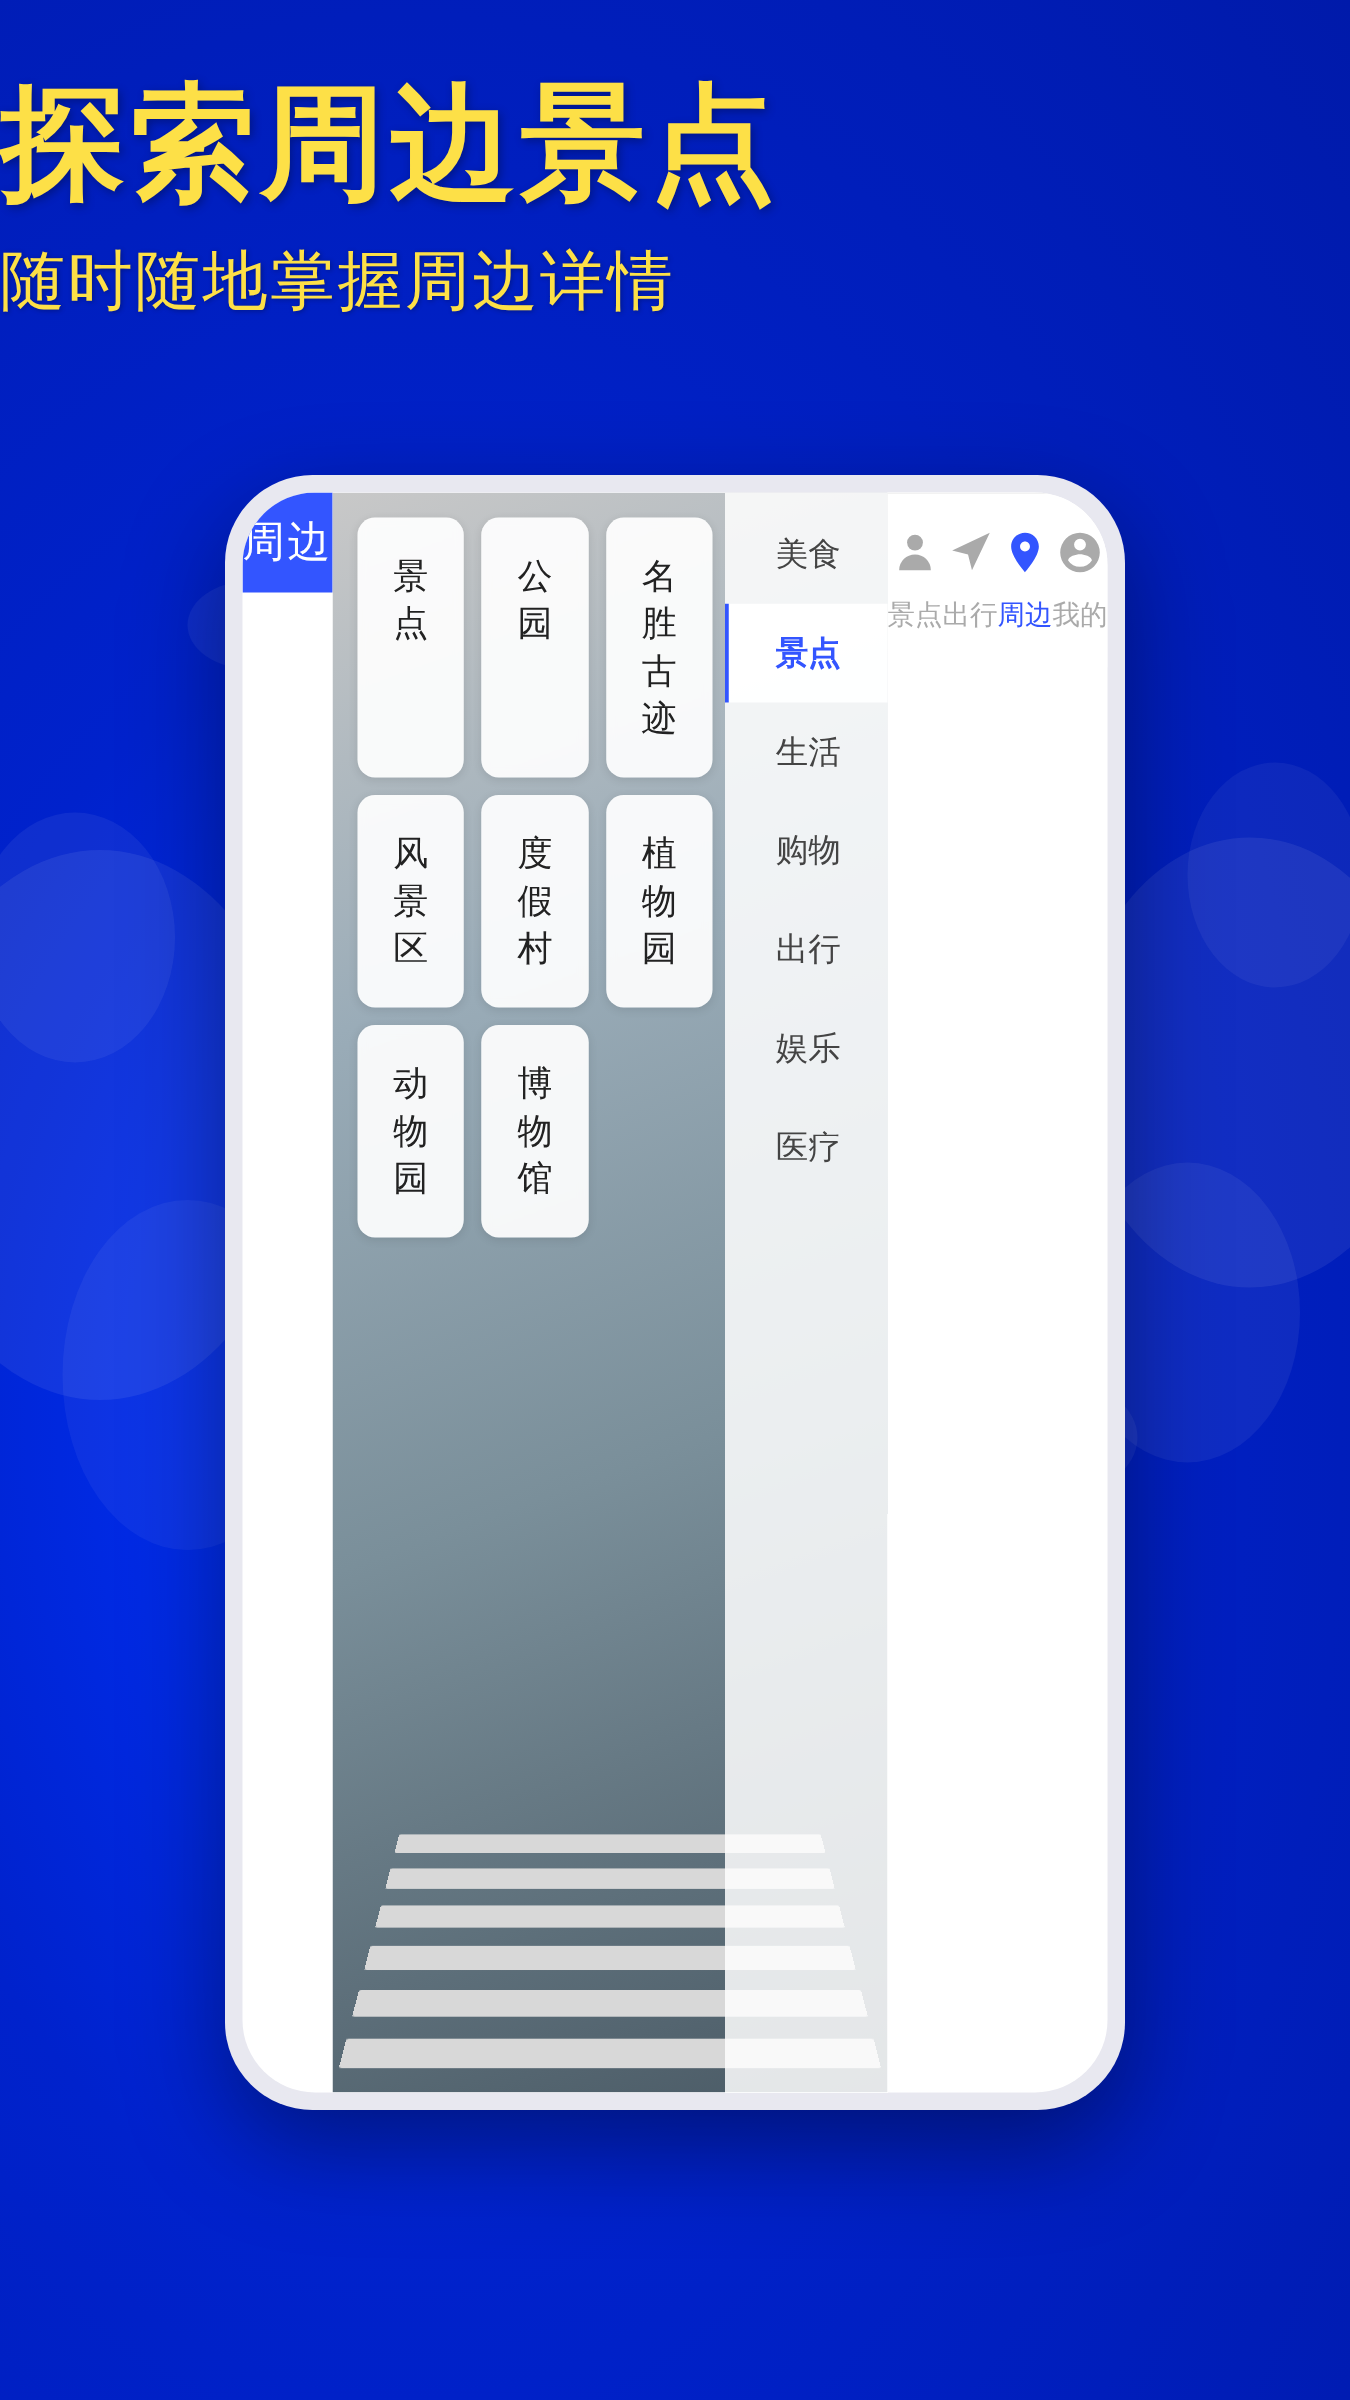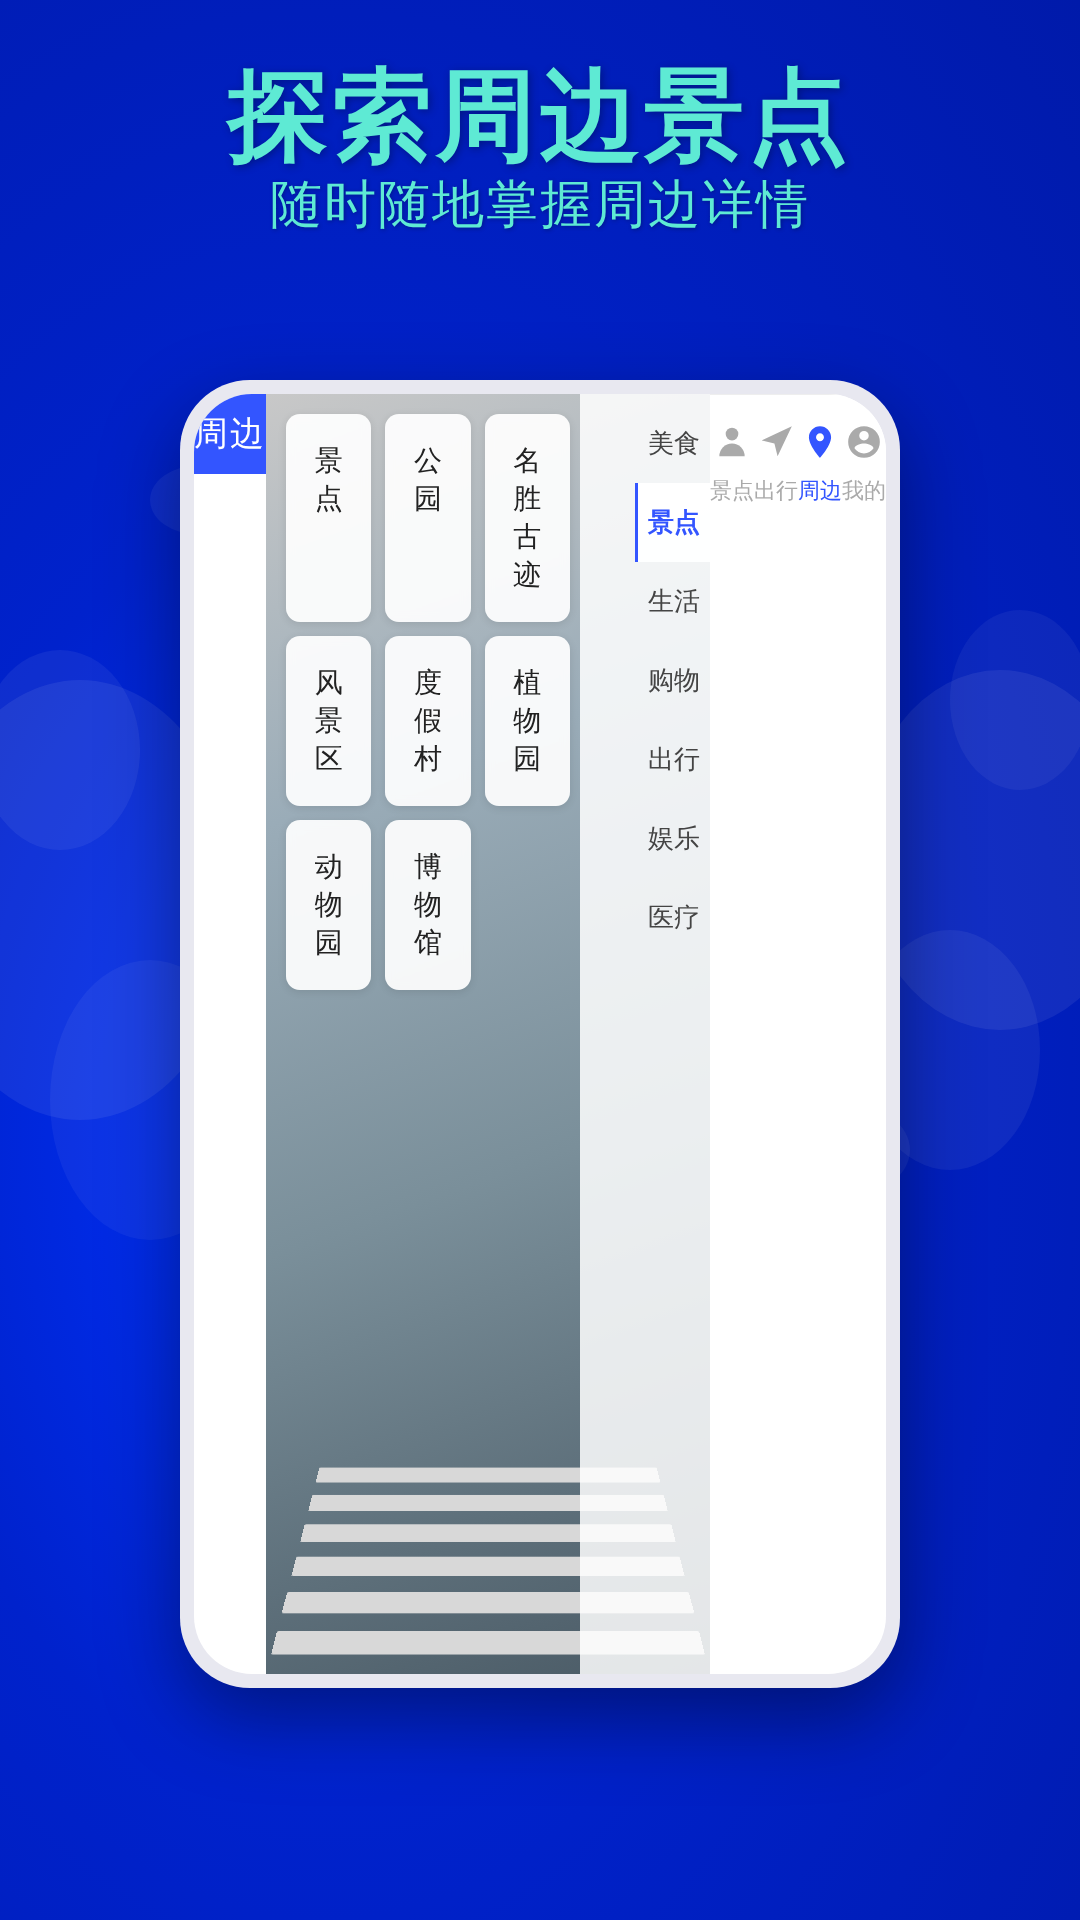--- a/index.html
+++ b/index.html
@@ -29,33 +29,34 @@
       pointer-events: none;
     }
 
     
     .hero {
       position: absolute;
       top: 60px;
       left: 0;
       right: 0;
       z-index: 10;
-      text-align: center;
-      color: #5eead4;
+      text-align: left;
+      color: #fde047;
     }
     .hero-title {
       font-size: 100px;
       font-weight: 900;
       line-height: 1.1;
       letter-spacing: 4px;
       text-shadow: 2px 2px 8px rgba(0,0,0,0.3);
     }
     .hero-subtitle {
       font-size: 52px;
       font-weight: 500;
+      margin-top: 20px;
       letter-spacing: 2px;
       text-shadow: 1px 1px 4px rgba(0,0,0,0.3);
     }
 
     
     .phone-wrapper {
       position: absolute;
       top: 380px;
       left: 50%;
       transform: translateX(-50%);
@@ -168,21 +169,20 @@
 
     
     .sidebar {
       position: relative;
       z-index: 10;
       width: 130px;
       display: flex;
       flex-direction: column;
       background: rgba(255,255,255,0.85);
       padding-top: 10px;
-      align-items: flex-end;
     }
     .sidebar-item {
       padding: 22px 10px;
       text-align: center;
       font-size: 26px;
       color: #444;
       cursor: pointer;
       border-left: 3px solid transparent;
     }
     .sidebar-item.active {

